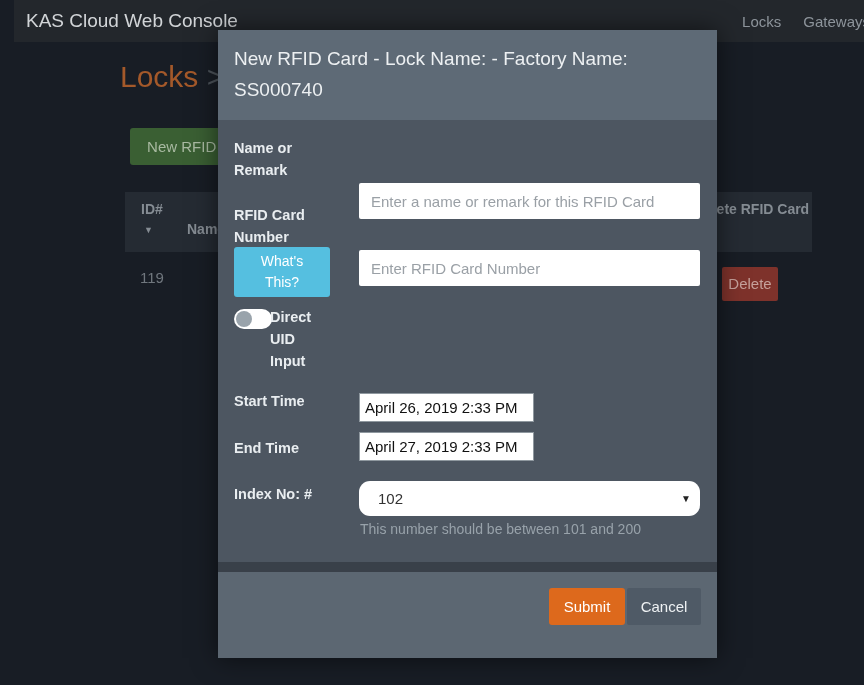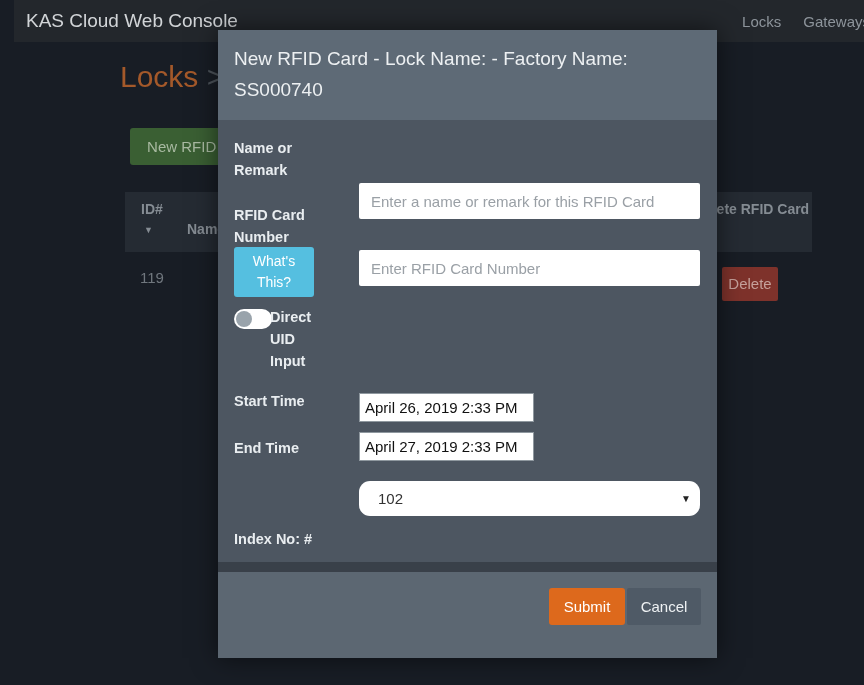--- a/index.html
+++ b/index.html
@@ -78,21 +78,21 @@
   }
   .text-input::placeholder { color:#9aa0a6; opacity:1; }
   .big-input  { left:141px; width:341px; height:36px;margin-top:44px; }
   .date-input {
     left:141px; width:175px; height:29px;
     background:#fff; border:1px solid #8f989f; border-radius:0;
     font-size:15px; color:#111; padding:0 5px;
     font-family:"Liberation Sans", sans-serif;
   }
   .whats-this-btn {
-    left:16px; top:217px; width:80px; height:50px;
+    left:16px; top:217px; width:96px; height:50px;
     background:#55bfe0; color:#ffffff; font-size:14px; line-height:21px;
     border:none; border-radius:3px; text-align:center;
     display:flex; align-items:center; justify-content:center;
     padding:0 14px; cursor:pointer;
   }
   .toggle {
     left:16px; top:279px; width:38px; height:20px;
     background:#ffffff; border-radius:10px; cursor:pointer;
   }
   .toggle-knob {
@@ -170,24 +170,25 @@
     <div class="toggle-knob"></div>
   </div>
   <div class="abs field-label uid-label">Direct UID Input</div>
 
   <div class="abs field-label" style="left:16px; top:360px;">Start Time</div>
   <input class="abs date-input" style="top: 355px; margin-top: 8px;" type="text" value="April 26, 2019 2:33 PM">
 
   <div class="abs field-label" style="left:16px; top:407px;">End Time</div>
   <input class="abs date-input" style="top: 402px;" type="text" value="April 27, 2019 2:33 PM">
 
-  <div class="abs field-label" style="left:16px; top:453px;margin-top:45px;">Index No: #</div>
+  <div class="abs field-label" style="left:16px; top:453px;">Index No: #</div>
   <div class="abs select-box">
     <span class="select-value">102</span>
     <span class="select-caret">▼</span>
   </div>
+  <div class="abs help-text">This number should be between 101 and 200</div>
 
   <div class="abs modal-divider"></div>
   <div class="abs modal-footer"></div>
   <button class="abs cancel-btn">Cancel</button>
   <button class="abs submit-btn">Submit</button>
 
 </div>
 
 </body></html>

